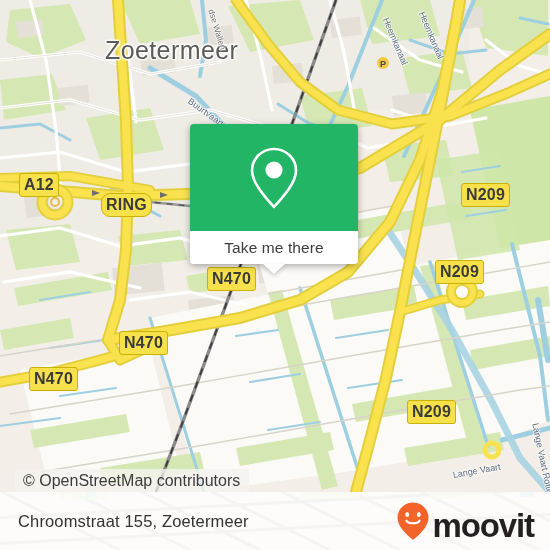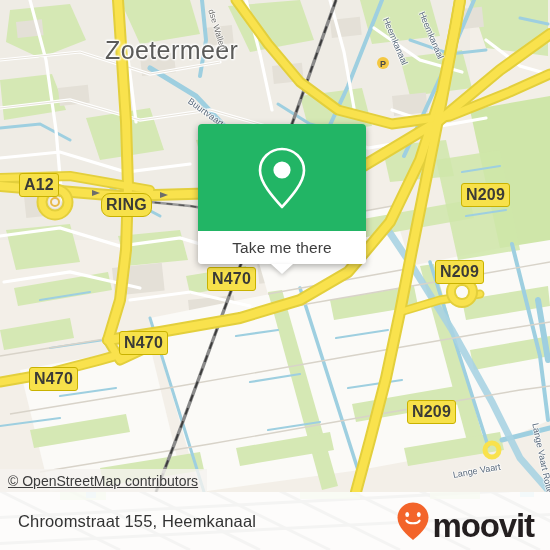--- a/index.html
+++ b/index.html
@@ -70,21 +70,20 @@
 
   
   #popup {
     position: absolute;
     left: 190px; top: 124px;
     width: 168px;
     border-radius: 4px;
     box-shadow: 0 2px 7px rgba(0,0,0,.33);
     overflow: visible;
     z-index: 40;
-    margin-left: 8px;
   }
   #popup-green {
     height: 107px;
     background: #22b565;
     border-radius: 4px 4px 0 0;
     display: flex;
     align-items: center;
     justify-content: center;
   }
   #popup-white {
@@ -109,31 +108,30 @@
     width: 0; height: 0;
     border-left: 11px solid transparent;
     border-right: 11px solid transparent;
     border-top: 10px solid #ffffff;
     filter: drop-shadow(0 2px 2px rgba(0,0,0,.2));
   }
 
   
   #attrib {
     position: absolute;
-    left: 0; top: 469px;
+    left: 15px; top: 469px;
     height: 23px;
     padding: 0 9px 0 8px;
     display: flex;
     align-items: center;
     background: rgba(245,243,239,.80);
-    font-size: 14px;
+    font-size: 16px;
     color: #3c3c3c;
     z-index: 30;
     white-space: nowrap;
-    text-decoration: underline;
   }
 
   
   #footer {
     position: absolute;
     left: 0; top: 492px;
     width: 550px; height: 58px;
     background: #ffffff;
     overflow: hidden;
   }
@@ -436,21 +434,21 @@
         <rect x="300" y="-2" width="60" height="9"></rect>
         <rect x="430" y="-2" width="50" height="9"></rect>
       </g>
       <g fill="#aad3df" opacity=".9">
         <rect x="86" y="-2" width="10" height="8"></rect>
         <rect x="520" y="-2" width="14" height="7"></rect>
       </g>
     </svg>
 
     <div id="footer-inner">
-      <div id="footer-address">Chroomstraat 155, Heemkanaal</div>
+      <div id="footer-address">Chroomstraat 155, Zoetermeer</div>
 
       <div id="brand">
         <svg width="34" height="40" viewBox="0 0 34 40">
           <path d="M17 1.5 C8.4 1.5 1.5 8.3 1.5 16.6 C1.5 26.4 12.3 35.4 17 39 C21.7 35.4 32.5 26.4 32.5 16.6 C32.5 8.3 25.6 1.5 17 1.5 Z" fill="#f3642a"></path>
           <ellipse cx="11.2" cy="13.4" rx="1.9" ry="2.5" fill="#ffffff"></ellipse>
           <ellipse cx="22.8" cy="13.4" rx="1.9" ry="2.5" fill="#ffffff"></ellipse>
           <path d="M10.4 19.6 C12.6 23.2 21.4 23.2 23.6 19.6" fill="none" stroke="#ffffff" stroke-width="2.1" stroke-linecap="round"></path>
         </svg>
         <span id="brand-word">moovit</span>
       </div>

